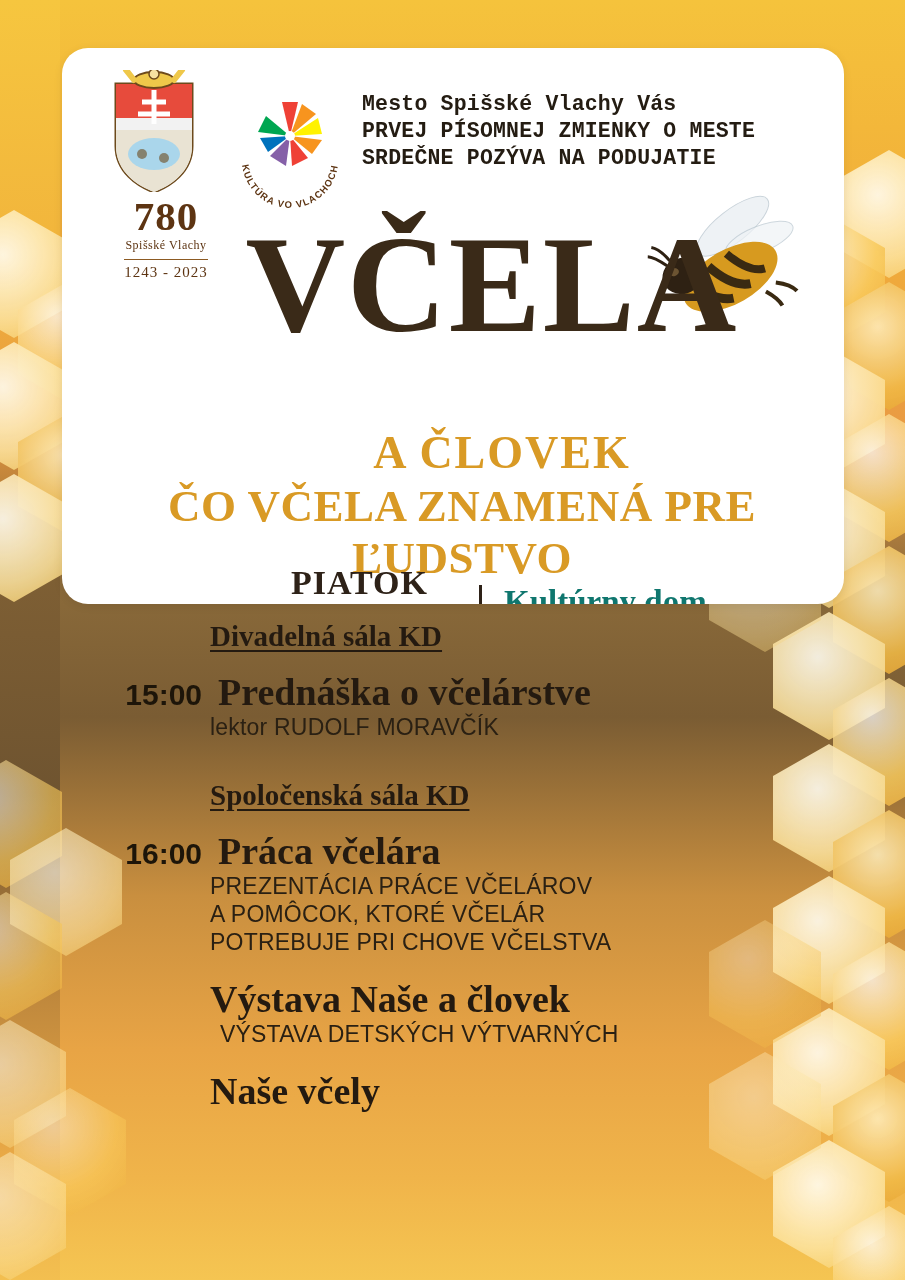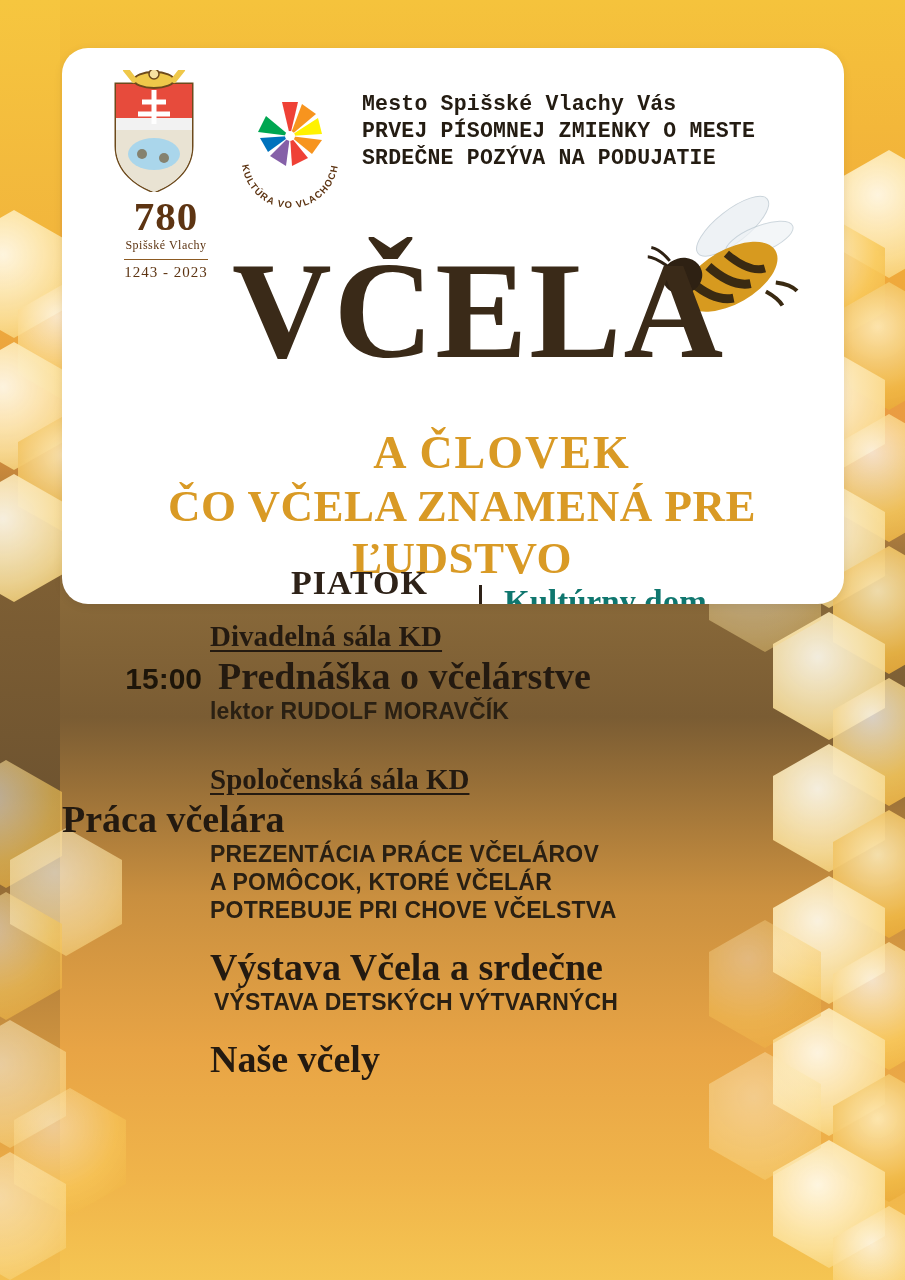--- a/index.html
+++ b/index.html
@@ -166,23 +166,23 @@
     color: #241c12;
     letter-spacing: 0.2px;
     text-transform: uppercase;
   }
   .invite .l1 { text-transform: none; }
 
   
   .title-vcela {
     position: absolute;
     left: 170px;
-    top: 200px;
+    top: 174px;
     width: 520px;
-    text-align: left;
+    text-align: center;
     font-family: "Liberation Serif", serif;
     font-weight: bold;
     font-size: 138px;
     line-height: 0.92;
     letter-spacing: 2px;
     color: #3a2a18;
     -webkit-text-stroke: 0px;
   }
 
   .title-sub1 {
@@ -267,55 +267,55 @@
     font-weight: bold;
     font-size: 29px;
     color: #241a10;
     text-decoration: underline;
     text-underline-offset: 4px;
     margin-left: 148px;
   }
   .row {
     display: flex;
     align-items: baseline;
-    margin-top: 4px;
+    margin-top: 20px;
   }
   .time {
     width: 140px;
     text-align: right;
     padding-right: 16px;
     font-family: "Liberation Sans", sans-serif;
     font-weight: bold;
     font-size: 30px;
     color: #1d1509;
   }
   .item-title {
     font-family: "Liberation Serif", serif;
     font-weight: bold;
     font-size: 38px;
     line-height: 1.05;
     color: #241a10;
   }
   .item-desc {
     margin-left: 148px;
     font-family: "Liberation Sans", sans-serif;
-    font-weight: bold;
+    font-weight: normal;
     font-size: 23px;
     line-height: 1.22;
     letter-spacing: 0.2px;
     color: #2a2013;
     text-transform: uppercase;
   }
   .item-desc.nocaps { text-transform: none; }
   .gap-lg { height: 34px; }
   .gap-md { height: 20px; }
 
   .sub-block { margin-left: 148px; }
   .sub-block .item-title { margin-left: 0; }
-  .sub-block .item-desc { margin-left: 4px; }
+  .sub-block .item-desc { margin-left: 10px; }
 </style>
 </head>
 <body>
 
 <div class="poster">
 
   <div class="left-band"></div>
 
   <div class="comb-col left">
     <div class="hex pale" style="left:-42px; top:210px;"></div>
@@ -456,33 +456,34 @@
         <div class="item-title">Prednáška o včelárstve</div>
       </div>
       <div class="item-desc nocaps">lektor RUDOLF MORAVČÍK</div>
     </div>
 
     <div class="gap-lg"></div>
 
     <div class="block">
       <div class="venue-head">Spoločenská sála KD</div>
       <div class="row">
+        <div class="time">16:00</div>
         <div class="item-title">Práca včelára</div>
       </div>
       <div class="item-desc">
         <div>PREZENTÁCIA PRÁCE VČELÁROV</div>
         <div>A POMÔCOK, KTORÉ VČELÁR</div>
         <div>POTREBUJE PRI CHOVE VČELSTVA</div>
       </div>
     </div>
 
     <div class="gap-md"></div>
 
     <div class="block sub-block">
-      <div class="item-title">Výstava Včela a srdečne</div>
+      <div class="item-title">Výstava Naše a človek</div>
       <div class="item-desc">
         <div>VÝSTAVA DETSKÝCH VÝTVARNÝCH</div>
       </div>
     </div>
 
     <div class="gap-md"></div>
 
     <div class="block sub-block">
       <div class="item-title">Naše včely</div>
     </div>

